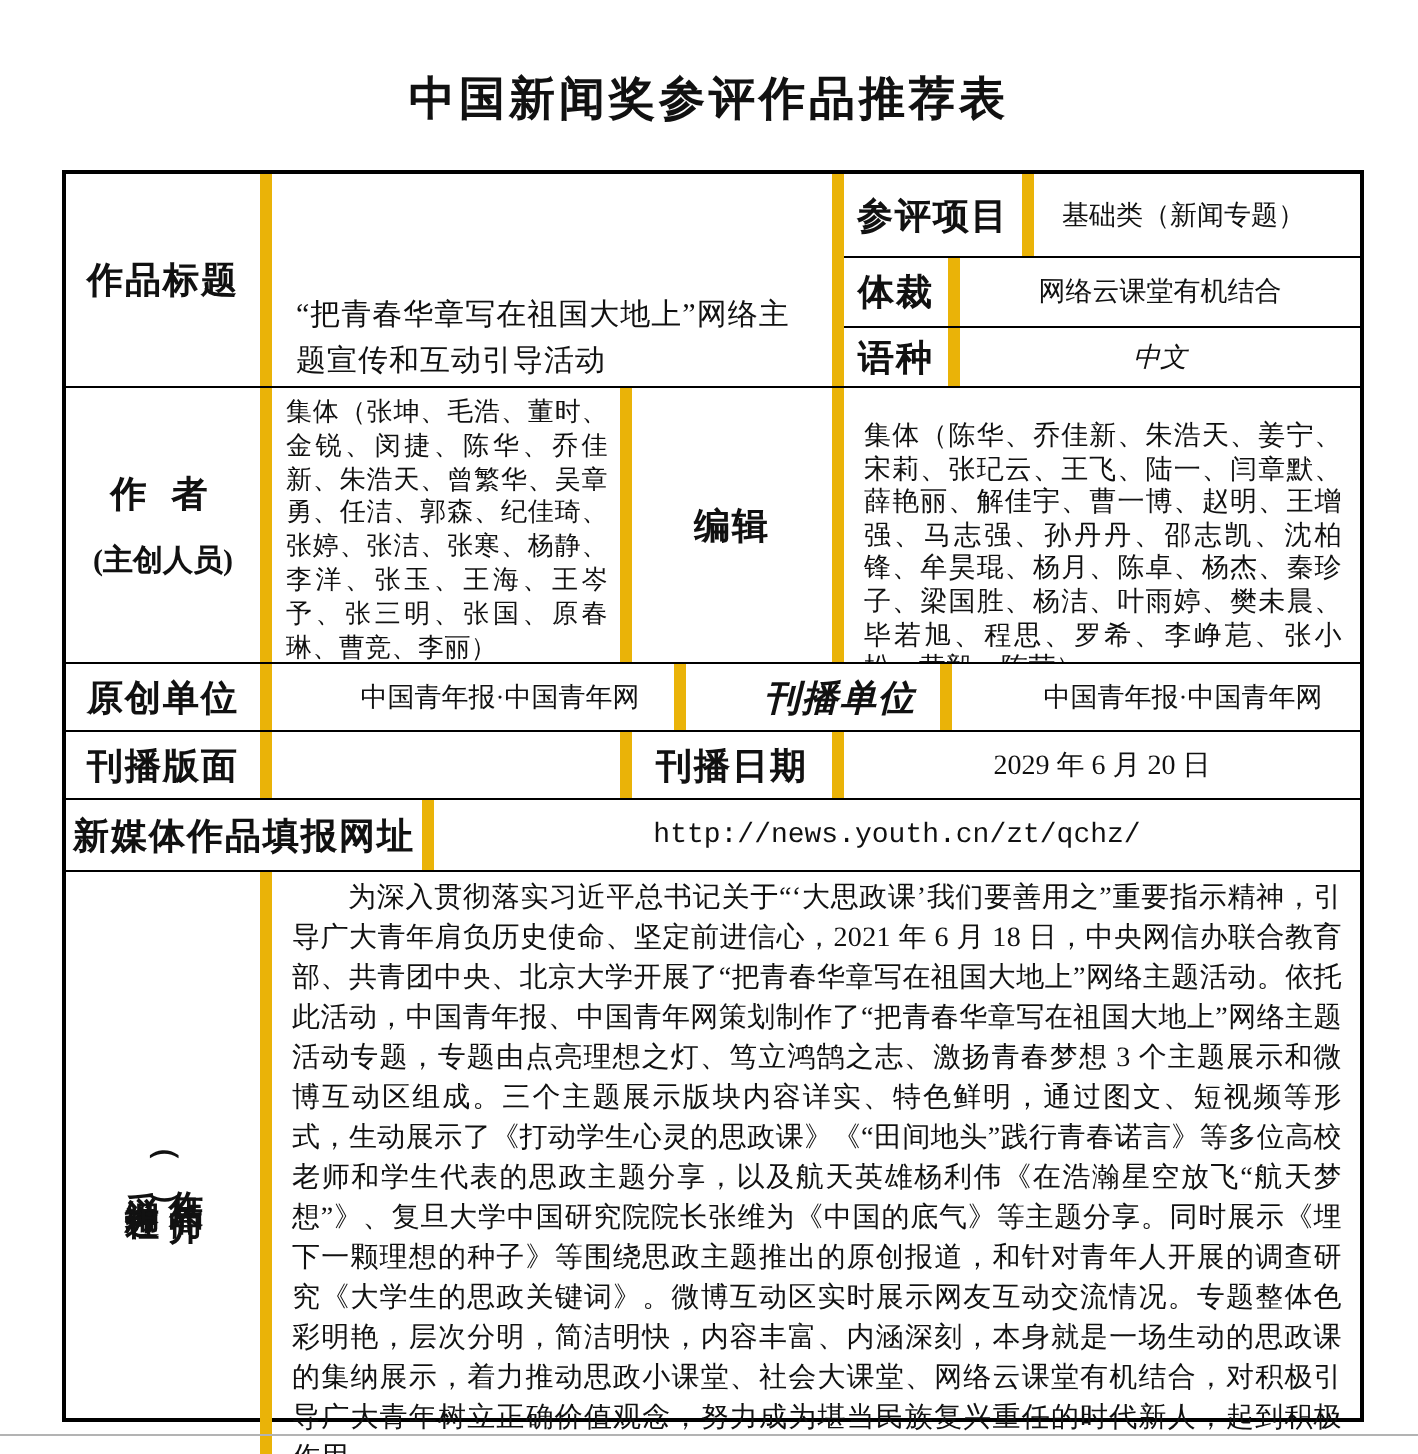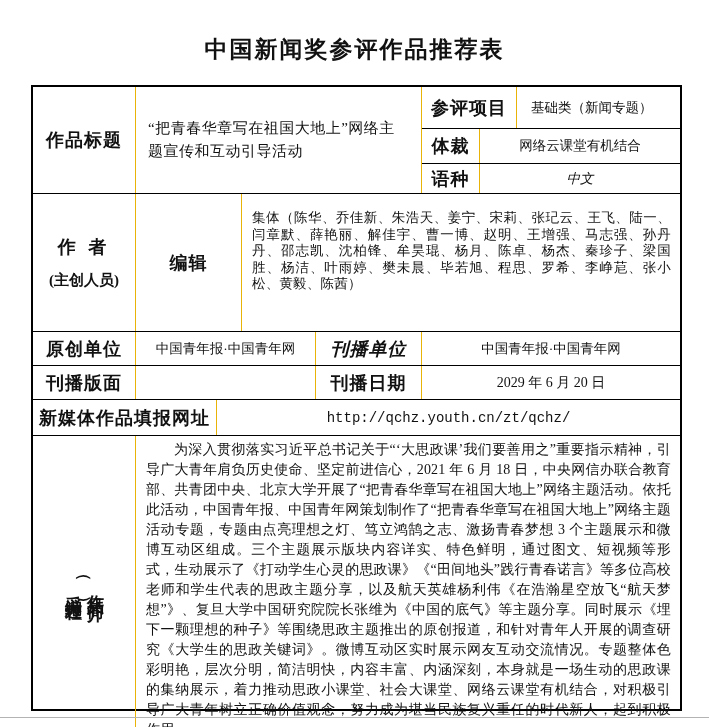--- a/index.html
+++ b/index.html
@@ -4,29 +4,29 @@
 <style>
   html,body{margin:0;padding:0;background:#ffffff;}
   body{width:709px;height:727px;position:relative;overflow:hidden;
        font-family:"Liberation Serif",serif;color:#111;}
   .page-title{position:absolute;top:34px;left:0;width:709px;text-align:center;
        font-size:23px;font-weight:bold;letter-spacing:2px;}
   .ftable{position:absolute;left:31px;top:85px;width:651px;height:626px;
        border:2px solid #000;box-sizing:border-box;display:flex;flex-direction:column;}
   .row{display:flex;flex-direction:row;box-sizing:border-box;border-bottom:1px solid #000;flex:none;}
   .row:last-child{border-bottom:none;flex:1;}
-  .cell{box-sizing:border-box;border-right:1px solid #eab308;overflow:hidden;}
+  .cell{box-sizing:border-box;border-right:6px solid #eab308;overflow:hidden;}
   .cell.last{border-right:none;}
   .lab{display:flex;align-items:center;justify-content:center;
        font-weight:bold;font-size:18px;letter-spacing:1px;text-align:center;}
   .val-center{display:flex;align-items:center;justify-content:center;text-align:center;}
   .subcol{display:flex;flex-direction:column;}
   .subrow{display:flex;flex-direction:row;box-sizing:border-box;border-bottom:1px solid #000;flex:none;}
   .subrow:last-child{border-bottom:none;flex:1;}
-  .wtitle-val{display:flex;align-items:center;font-size:15px;line-height:23px;
+  .wtitle-val{display:flex;align-items:flex-end;font-size:15px;line-height:23px;
        padding:0 12px;letter-spacing:0.5px;}
   .entry-val{display:flex;align-items:center;font-size:13.5px;padding-left:14px;}
   .small-val{font-size:13.5px;}
   .authors{font-size:13px;line-height:16.8px;text-align:justify;padding:4px 6px 0 7px;letter-spacing:0.2px;}
   .editors{font-size:13.5px;line-height:16.6px;text-align:justify;padding:4px 9px 0 10px;letter-spacing:0.2px;margin-top:12px;}
   .author-lab{display:flex;flex-direction:column;align-items:center;justify-content:center;}
   .author-lab .l1{font-weight:bold;font-size:18px;letter-spacing:4px;}
   .author-lab .l2{font-weight:bold;font-size:15px;margin-top:12px;}
   .url-val{font-family:"Liberation Mono",monospace;font-size:14px;}
   .date-val{font-size:14px;}
@@ -64,41 +64,42 @@
         <div class="cell last val-center small-val" style="flex:1;font-style:italic;">中文</div>
       </div>
     </div>
   </div>
 
   <div class="row" style="height:138px;">
     <div class="cell author-lab" style="width:103px;">
       <span class="l1">作  者</span>
       <span class="l2">(主创人员)</span>
     </div>
+    <div class="cell authors" style="width:180px;">集体（张坤、毛浩、董时、金锐、闵捷、陈华、乔佳新、朱浩天、曾繁华、吴章勇、任洁、郭森、纪佳琦、张婷、张洁、张寒、杨静、李洋、张玉、王海、王岑予、张三明、张国、原春琳、曹竞、李丽）</div>
     <div class="cell lab" style="width:106px;">编辑</div>
     <div class="cell last editors" style="flex:1;">集体（陈华、乔佳新、朱浩天、姜宁、宋莉、张玘云、王飞、陆一、闫章默、薛艳丽、解佳宇、曹一博、赵明、王增强、马志强、孙丹丹、邵志凯、沈柏锋、牟昊琨、杨月、陈卓、杨杰、秦珍子、梁国胜、杨洁、叶雨婷、樊未晨、毕若旭、程思、罗希、李峥苨、张小松、黄毅、陈茜）</div>
   </div>
 
-  <div class="row" style="height:34px;">
+  <div class="row" style="height:34px;gap:27px;">
     <div class="cell lab" style="width:103px;">原创单位</div>
     <div class="cell val-center small-val" style="width:180px;">中国青年报·中国青年网</div>
     <div class="cell lab" style="width:106px;font-style:italic;">刊播单位</div>
     <div class="cell last val-center small-val" style="flex:1;">中国青年报·中国青年网</div>
   </div>
 
   <div class="row" style="height:34px;">
     <div class="cell lab" style="width:103px;">刊播版面</div>
     <div class="cell val-center small-val" style="width:180px;"></div>
     <div class="cell lab" style="width:106px;">刊播日期</div>
     <div class="cell last val-center date-val" style="flex:1;">2029 年 6 月 20 日</div>
   </div>
 
   <div class="row" style="height:36px;">
     <div class="cell lab" style="width:184px;font-size:18px;">新媒体作品填报网址</div>
-    <div class="cell last val-center url-val" style="flex:1;">http://qchz.youth.cn/zt/qchz/</div>
+    <div class="cell last val-center url-val" style="flex:1;">http://news.youth.cn/zt/qchz/</div>
   </div>
 
   <div class="row">
     <div class="cell intro-lab" style="width:103px;">
       <span class="bracket">（</span>
       <span class="vtext">
           <span>作品简介</span>
           <span>采编过程</span>
         </span>
       <span class="bracket">）</span>

